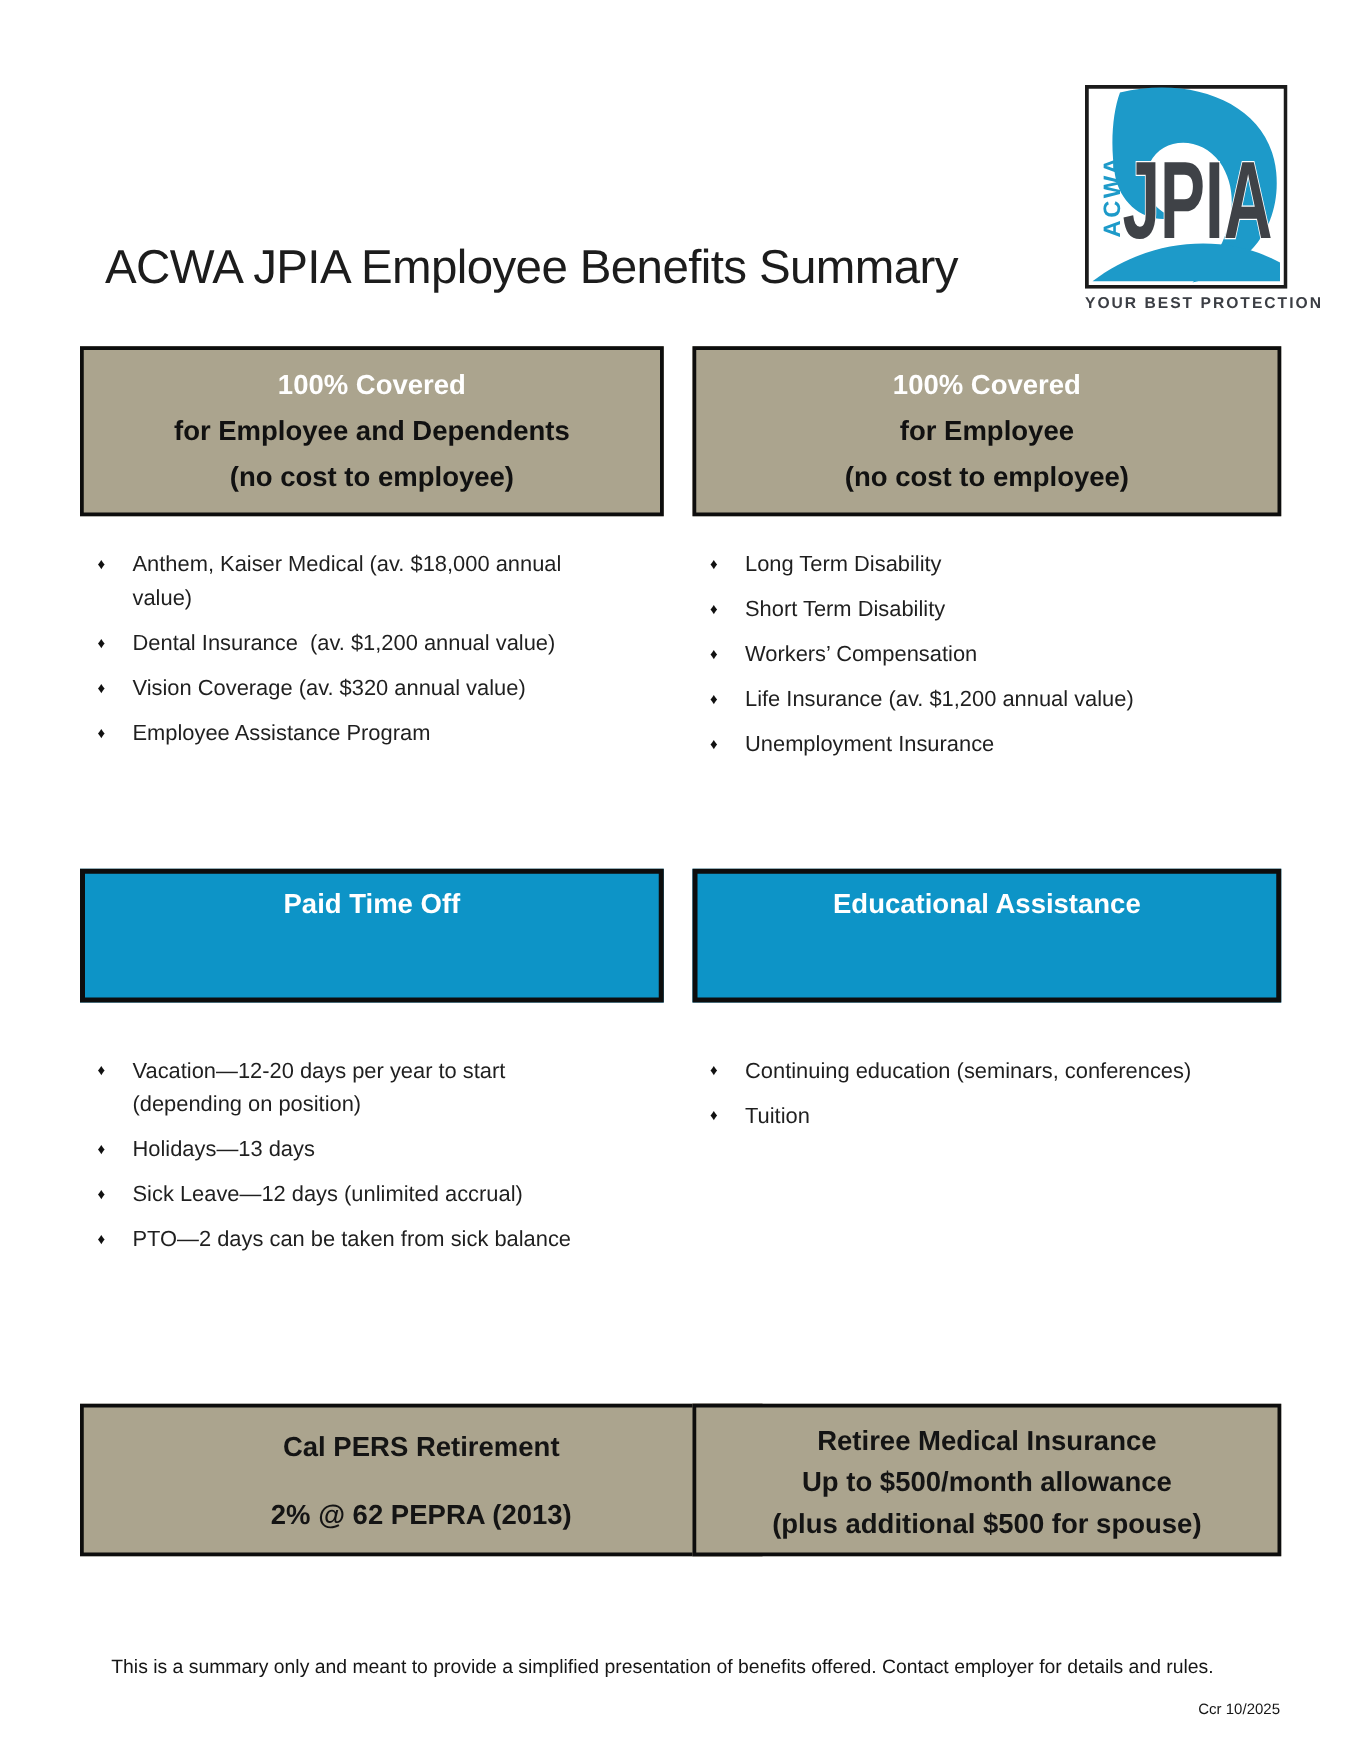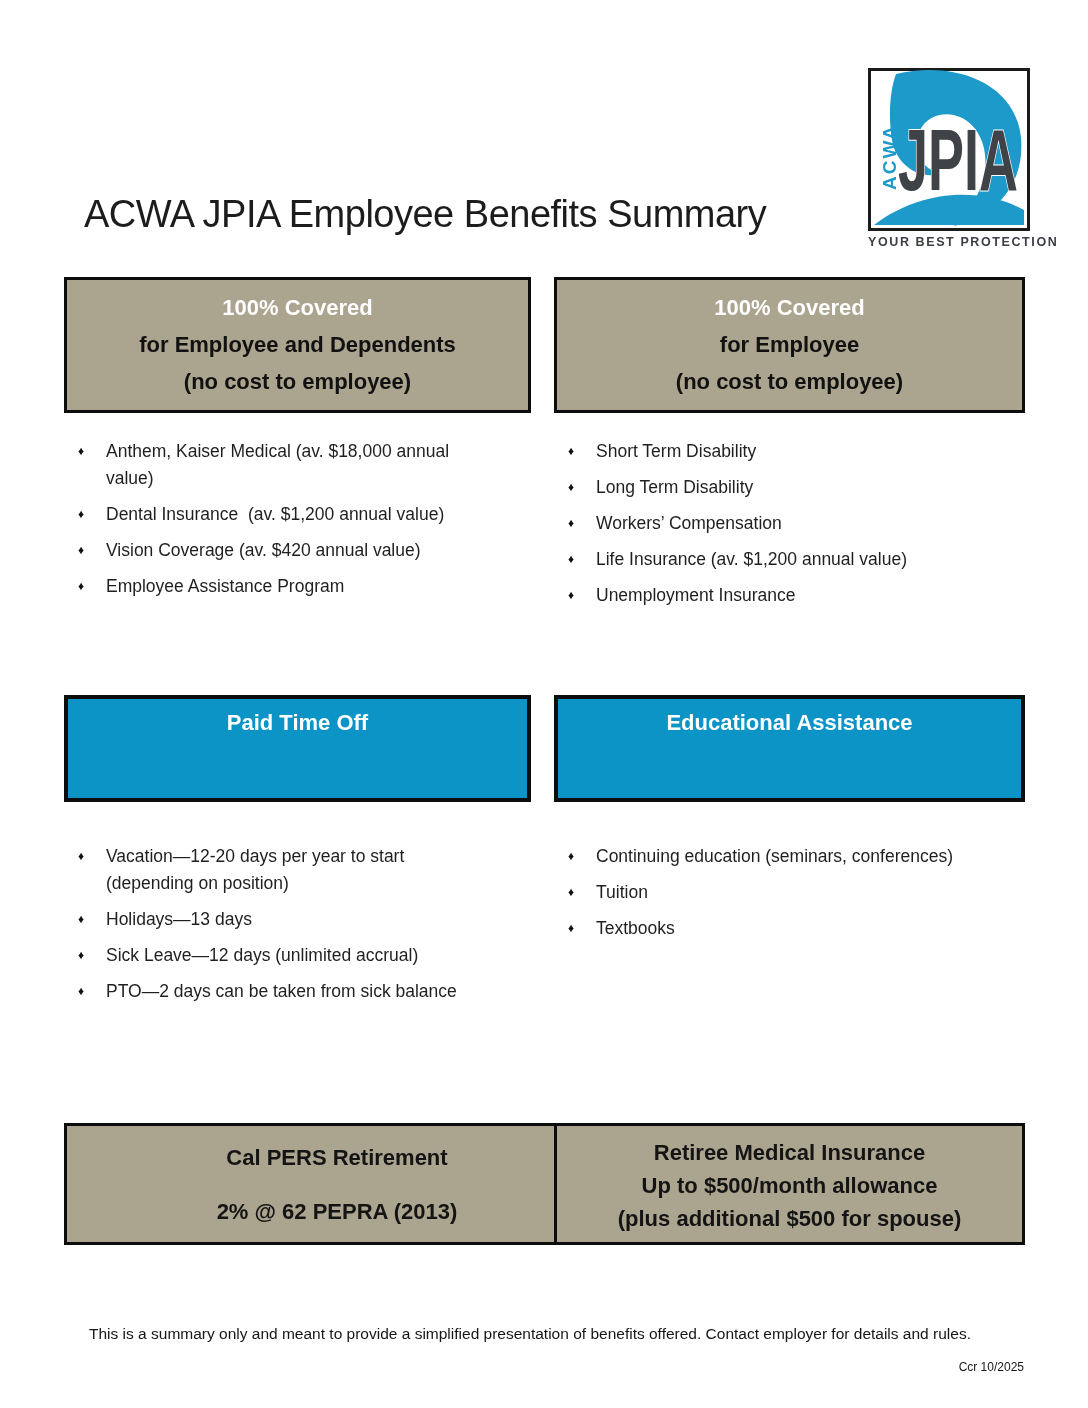--- a/index.html
+++ b/index.html
@@ -103,35 +103,35 @@
     <li>
         <span class="bullet"></span>
         <span class="litext">Anthem, Kaiser Medical (av. $18,000 annual value)</span>
       </li>
     <li>
         <span class="bullet"></span>
         <span class="litext">Dental Insurance  (av. $1,200 annual value)</span>
       </li>
     <li>
         <span class="bullet"></span>
-        <span class="litext">Vision Coverage (av. $420 annual value)</span>
+        <span class="litext">Vision Coverage (av. $320 annual value)</span>
       </li>
     <li>
         <span class="bullet"></span>
         <span class="litext">Employee Assistance Program</span>
       </li>
   </ul>
   <ul class="blist list-ce">
     <li>
         <span class="bullet"></span>
-        <span class="litext">Short Term Disability</span>
+        <span class="litext">Long Term Disability</span>
       </li>
     <li>
         <span class="bullet"></span>
-        <span class="litext">Long Term Disability</span>
+        <span class="litext">Short Term Disability</span>
       </li>
     <li>
         <span class="bullet"></span>
         <span class="litext">Workers’ Compensation</span>
       </li>
     <li>
         <span class="bullet"></span>
         <span class="litext">Life Insurance (av. $1,200 annual value)</span>
       </li>
     <li>
@@ -167,24 +167,20 @@
   </ul>
   <ul class="blist list-ea">
     <li>
         <span class="bullet"></span>
         <span class="litext">Continuing education (seminars, conferences)</span>
       </li>
     <li>
         <span class="bullet"></span>
         <span class="litext">Tuition</span>
       </li>
-    <li>
-        <span class="bullet"></span>
-        <span class="litext">Textbooks</span>
-      </li>
   </ul>
 
   <div class="hbox tan box-ret">
     <div class="mline">Cal PERS Retirement</div>
     <div class="mline">2% @ 62 PEPRA (2013)</div>
   </div>
   <div class="hbox tan box-rmi">
     <div class="mline">Retiree Medical Insurance</div>
     <div class="mline">Up to $500/month allowance</div>
     <div class="mline">(plus additional $500 for spouse)</div>

